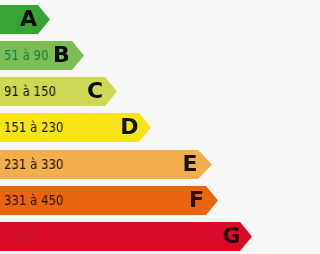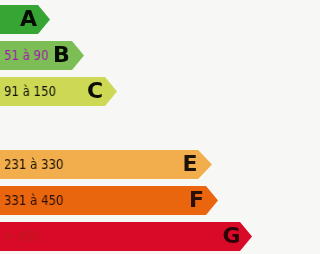--- a/index.html
+++ b/index.html
@@ -27,32 +27,39 @@
         <path d="M0 0 H38 L50 14.5 L38 29 H0 Z" fill="#36a533"></path>
       </svg>
 
     <span class="letter" style="color: rgb(5, 10, 2); right: 22px; transform: translateX(50%) translateX(0.5px);">A</span>
   </div>
 
   <div class="bar" style="top: 41px; width: 84px;">
     <svg class="bar-shape" viewBox="0 0 84 29" preserveAspectRatio="none">
         <path d="M0 0 H72 L84 14.5 L72 29 H0 Z" fill="#7dbd55"></path>
       </svg>
-    <span class="range" style="color: #a21caf;"><i>51 à 90</i></span>
+    <span class="range" style="color: #15803d;"><i>51 à 90</i></span>
     <span class="letter" style="color: rgb(5, 10, 2); right: 22px; transform: translateX(50%) translateX(-0.5px);">B</span>
   </div>
 
   <div class="bar" style="top: 77px; width: 117px;">
     <svg class="bar-shape" viewBox="0 0 117 29" preserveAspectRatio="none">
         <path d="M0 0 H105 L117 14.5 L105 29 H0 Z" fill="#cdd855"></path>
       </svg>
     <span class="range" style="color: rgb(16, 16, 10); text-decoration: underline;"><i>91 à 150</i></span>
     <span class="letter" style="color: rgb(10, 14, 3); right: 22px; transform: translateX(50%) translateX(0px);">C</span>
   </div>
 
+  <div class="bar" style="top: 113px; width: 151px;">
+    <svg class="bar-shape" viewBox="0 0 151 29" preserveAspectRatio="none">
+        <path d="M0 0 H139 L151 14.5 L139 29 H0 Z" fill="#f7e316"></path>
+      </svg>
+    <span class="range" style="color: rgb(21, 21, 5);"><i>151 à 230</i></span>
+    <span class="letter" style="color: rgb(20, 20, 4); right: 22px; transform: translateX(50%) translateX(0px);">D</span>
+  </div>
 
   <div class="bar" style="top: 150px; width: 184px; padding-left: 28px;">
     <svg class="bar-shape" viewBox="0 0 184 29" preserveAspectRatio="none">
         <path d="M0 0 H172 L184 14.5 L172 29 H0 Z" fill="#f2ad4c"></path>
       </svg>
     <span class="range" style="color: rgb(28, 19, 5);"><i>231 à 330</i></span>
     <span class="letter" style="color: rgb(28, 19, 5); right: 22px; transform: translateX(50%) translateX(0px);">E</span>
   </div>
 
   <div class="bar" style="top: 186px; width: 218px;">

